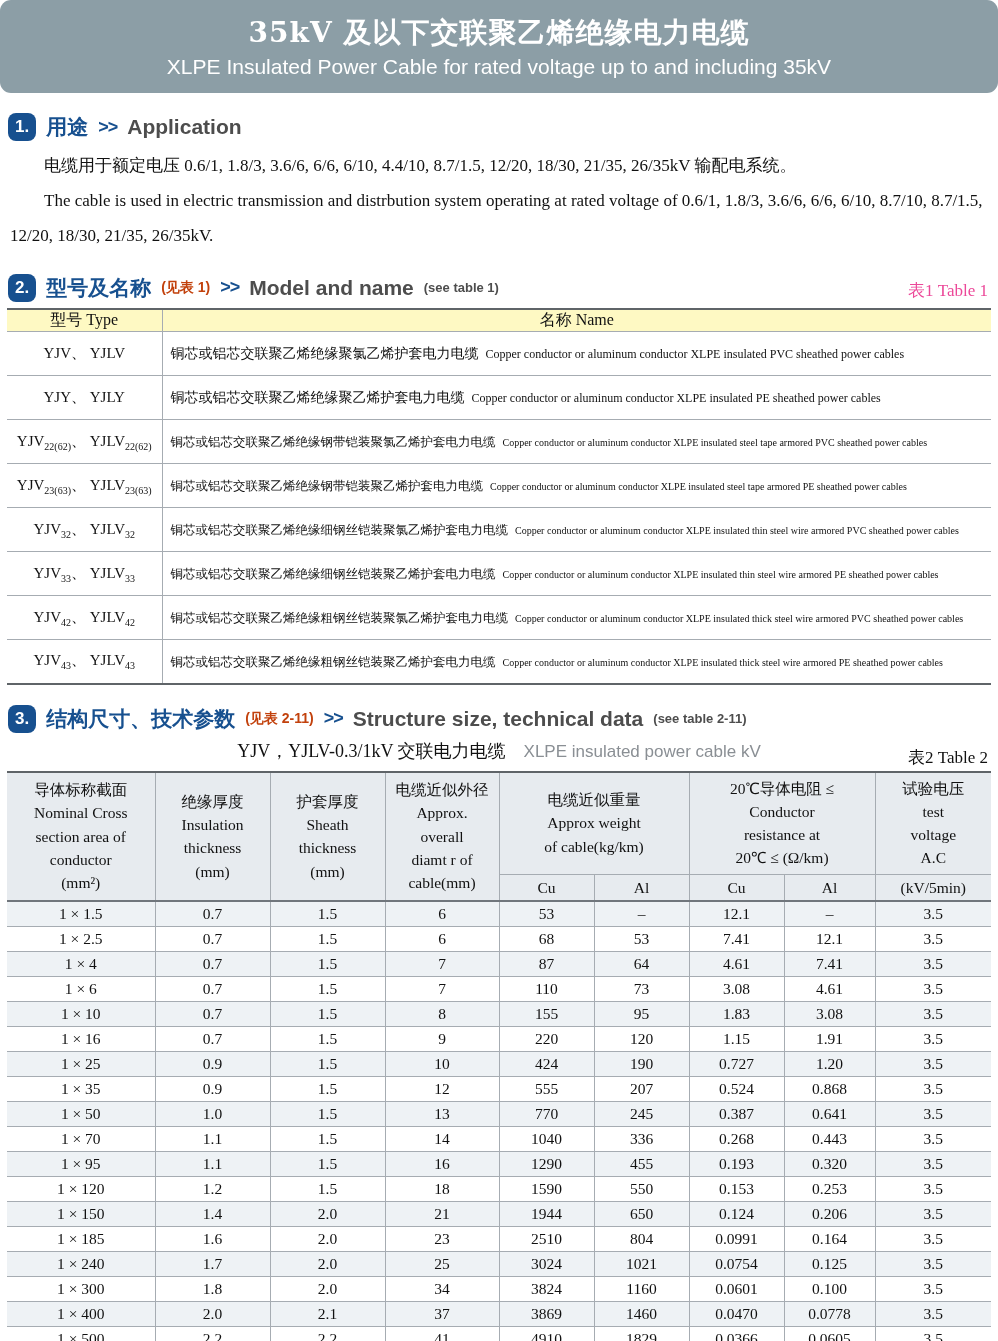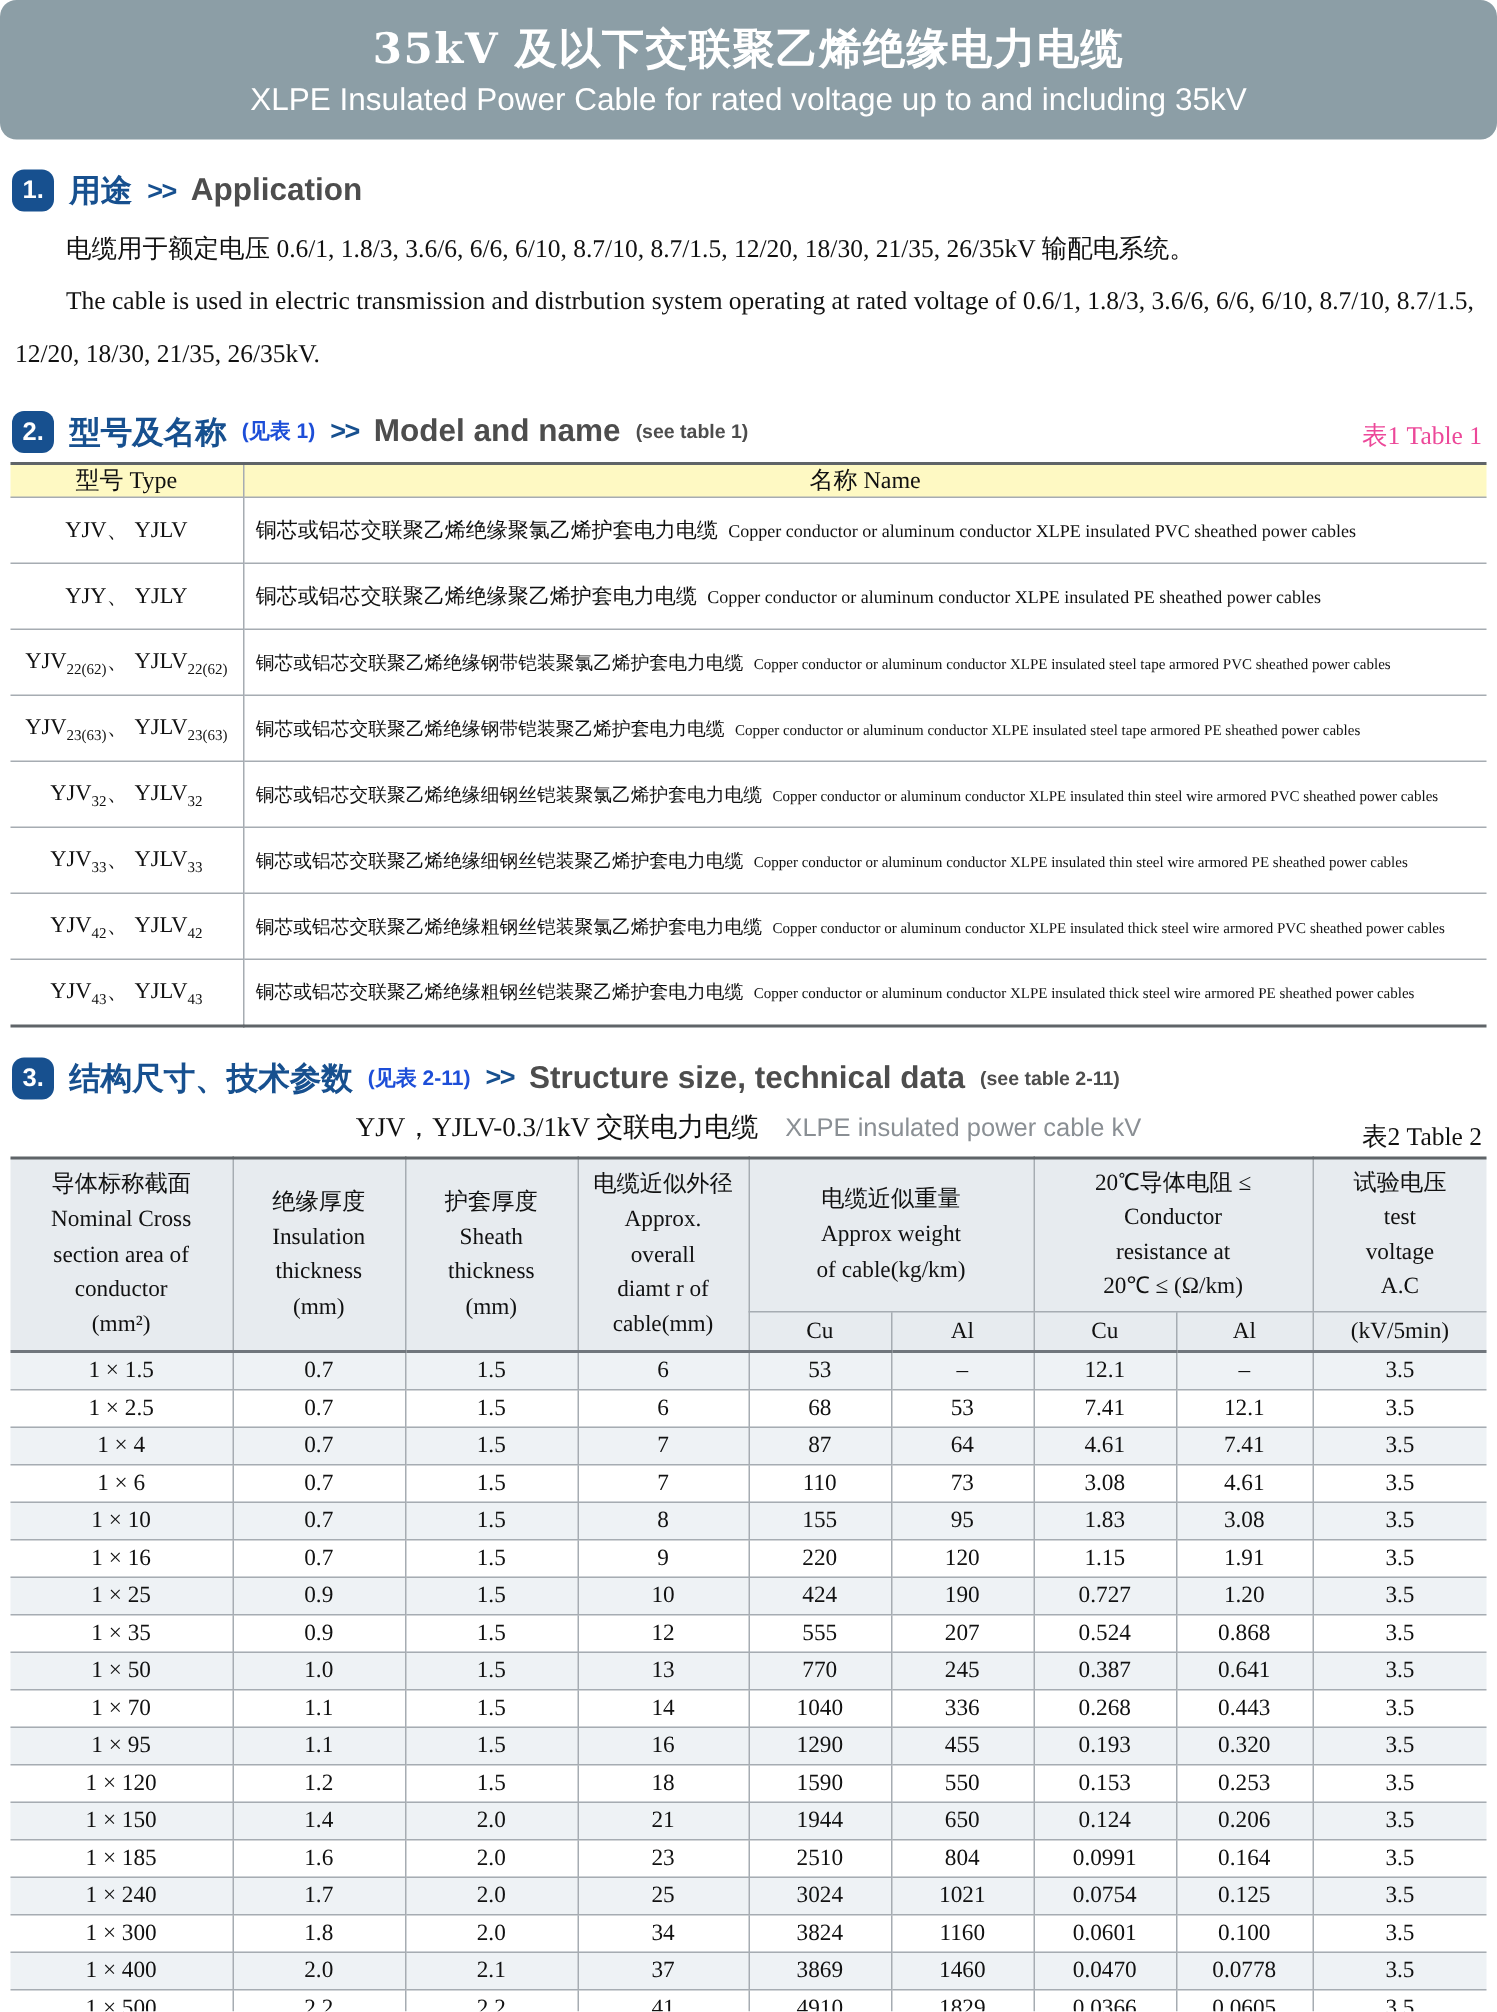--- a/index.html
+++ b/index.html
@@ -23,21 +23,21 @@
   
   .section-head {
     display:flex; align-items:center; gap:10px;
     margin:20px 10px 6px 8px; font-family:"Liberation Sans", sans-serif;
   }
   .badge {
     background:#17508F; color:#fff; font-weight:bold; font-size:17px;
     line-height:1; padding:5px 7px 6px 7px; border-radius:8px; flex:0 0 auto;
   }
   .h-zh   { color:#17508F; font-weight:bold; font-size:21px; }
-  .h-note-zh { color:#1d4ed8; font-weight:bold; font-size:14px; }
+  .h-note-zh { color:#c2410c; font-weight:bold; font-size:14px; }
   .h-arrow{ color:#17508F; font-weight:bold; font-size:18px; letter-spacing:-1px; }
   .h-en   { color:#4D4D4D; font-weight:bold; font-size:21px; }
   .h-note-en { color:#4D4D4D; font-weight:bold; font-size:13px; }
   .tbl-label {
     margin-left:auto; align-self:flex-end; color:#ec4899;
     font-family:Liberation Serif, serif; font-size:17px; font-weight:normal;
   }
   
   .app-text { margin: 8px 10px 4px 10px; font-size:17px; line-height:2.05; }
   .app-text p { margin:0; text-indent:2em; }
@@ -87,21 +87,21 @@
     <div class="banner-sub">XLPE Insulated Power Cable for rated voltage up to and including 35kV</div>
   </div>
 
   <div class="section-head">
     <span class="badge">1.</span>
     <span class="h-zh">用途</span>
     <span class="h-arrow">&gt;&gt;</span>
     <span class="h-en">Application</span>
   </div>
   <div class="app-text">
-    <p>电缆用于额定电压 0.6/1, 1.8/3, 3.6/6, 6/6, 6/10, 8.7/10, 8.7/1.5, 12/20, 18/30, 21/35, 26/35kV 输配电系统。</p>
+    <p>电缆用于额定电压 0.6/1, 1.8/3, 3.6/6, 6/6, 6/10, 4.4/10, 8.7/1.5, 12/20, 18/30, 21/35, 26/35kV 输配电系统。</p>
     <p>The cable is used in electric transmission and distrbution system operating at rated voltage of 0.6/1, 1.8/3, 3.6/6, 6/6, 6/10, 8.7/10, 8.7/1.5, 12/20, 18/30, 21/35, 26/35kV.</p>
   </div>
 
   <div class="section-head">
     <span class="badge">2.</span>
     <span class="h-zh">型号及名称</span>
     <span class="h-note-zh">(见表 1)</span>
     <span class="h-arrow">&gt;&gt;</span>
     <span class="h-en">Model and name</span>
     <span class="h-note-en">(see table 1)</span>

